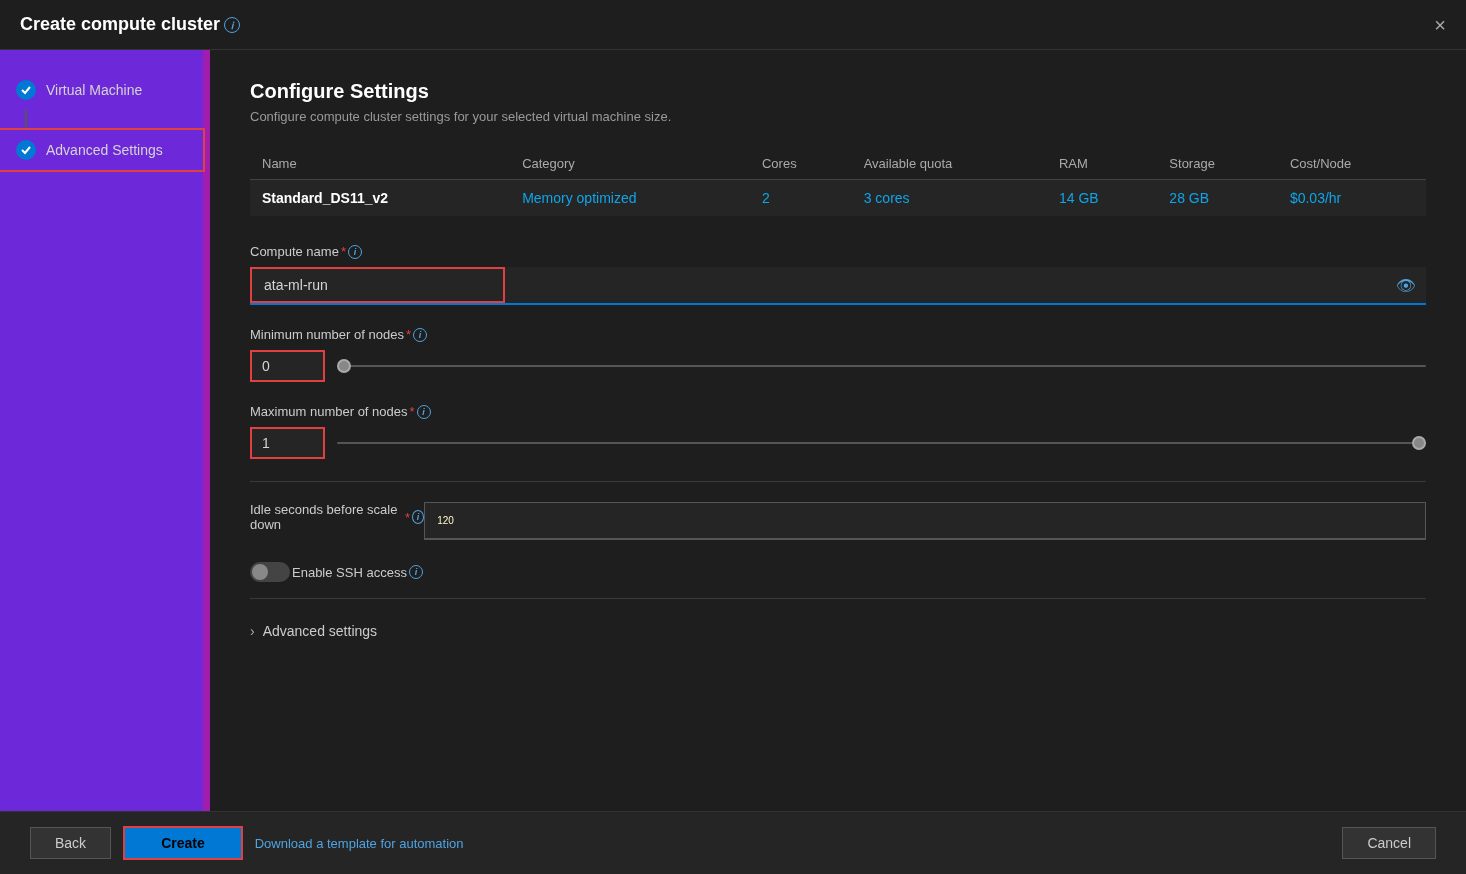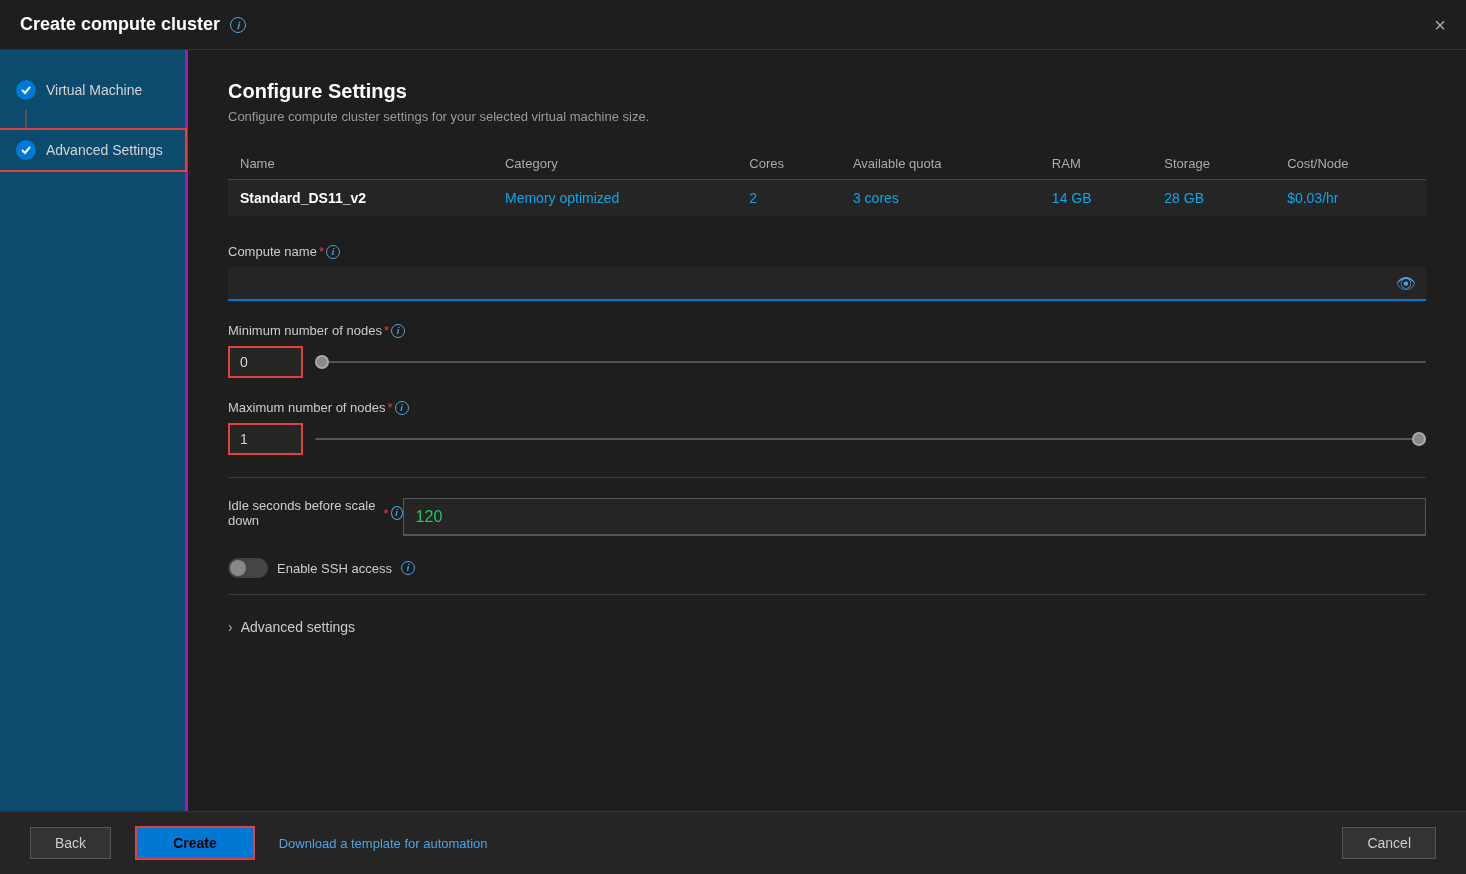--- a/index.html
+++ b/index.html
@@ -24,21 +24,21 @@
       align-items: center;
       justify-content: space-between;
       padding: 14px 20px;
       background: #1e1e1e;
       border-bottom: 1px solid #333;
       flex-shrink: 0;
     }
     .dialog-header-left {
       display: flex;
       align-items: center;
-      gap: 10px;
+      gap: 4px;
     }
     .dialog-title {
       font-size: 18px;
       font-weight: 600;
       color: #ffffff;
     }
     .info-icon-circle {
       width: 16px;
       height: 16px;
       border-radius: 50%;
@@ -59,23 +59,23 @@
       font-size: 20px;
       cursor: pointer;
       line-height: 1;
     }
     .dialog-body {
       display: flex;
       flex: 1;
       overflow: hidden;
     }
     .sidebar {
-      width: 188px;
-      background: #0c4a6e;
-      border-right: 3px solid #a21caf;
+      width: 210px;
+      background: #6d28d9;
+      border-right: 7px solid #a21caf;
       padding: 20px 0;
       flex-shrink: 0;
     }
     .sidebar-item {
       display: flex;
       align-items: center;
       gap: 10px;
       padding: 10px 16px;
       cursor: pointer;
       position: relative;
@@ -230,29 +230,29 @@
       transform: translateY(-50%);
       border: 2px solid #aaa;
     }
     .slider-thumb.left-pos { left: 0; }
     .slider-thumb.right-pos { right: 0; }
     .idle-input {
       width: 100%;
       background: #252525;
       border: 1px solid #555;
       border-bottom: 2px solid #555;
-      color: #22c55e;
+      color: #fef9c3;
       padding: 8px 12px;
-      font-size: 16px;
+      font-size: 10px;
       outline: none;
     }
     .ssh-row {
       display: flex;
       align-items: center;
-      gap: 9px;
+      gap: 2px;
       margin-bottom: 16px;
     }
     .toggle-switch {
       width: 40px;
       height: 20px;
       background: #444;
       border-radius: 10px;
       position: relative;
       cursor: pointer;
       flex-shrink: 0;
@@ -290,21 +290,21 @@
       align-items: center;
       justify-content: space-between;
       padding: 14px 30px;
       background: #252525;
       border-top: 1px solid #333;
       flex-shrink: 0;
     }
     .footer-left {
       display: flex;
       align-items: center;
-      gap: 24px;
+      gap: 12px;
     }
     .btn-back {
       background: #333;
       border: 1px solid #555;
       color: #ccc;
       padding: 7px 24px;
       font-size: 14px;
       cursor: pointer;
     }
     .btn-create {
@@ -411,20 +411,21 @@
         </table>
       </div>
 
       <div class="form-group">
         <div class="form-label">
           <span>Compute name</span>
           <span class="required-star">*</span>
           <div class="info-icon-circle" style="width:14px;height:14px;font-size:9px;">i</div>
         </div>
         <div class="compute-name-container">
+          <input class="left-input-box" type="text" value="ata-ml-run" style="">
           <input class="right-input-ext" type="text" value="" style="">
           <span class="eye-icon">👁</span>
         </div>
       </div>
 
       <div class="form-group">
         <div class="form-label">
           <span>Minimum number of nodes</span>
           <span class="required-star">*</span>
           <div class="info-icon-circle" style="width:14px;height:14px;font-size:9px;">i</div>

